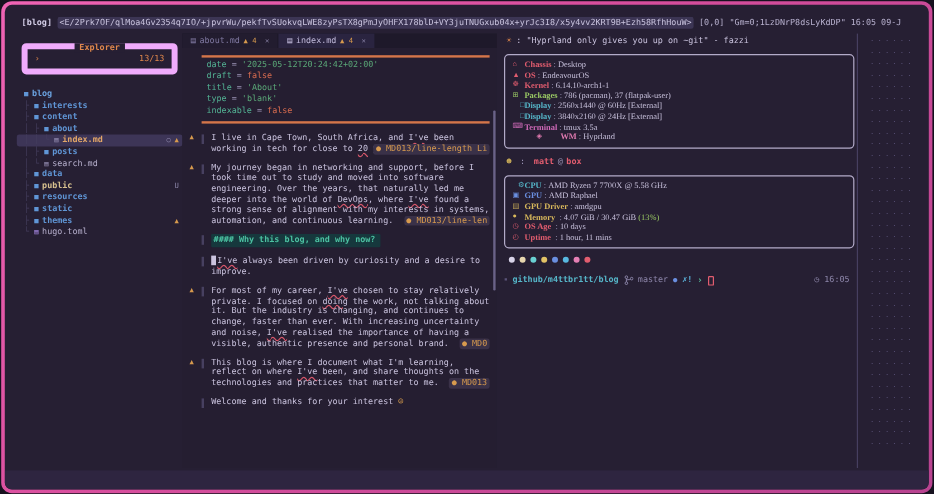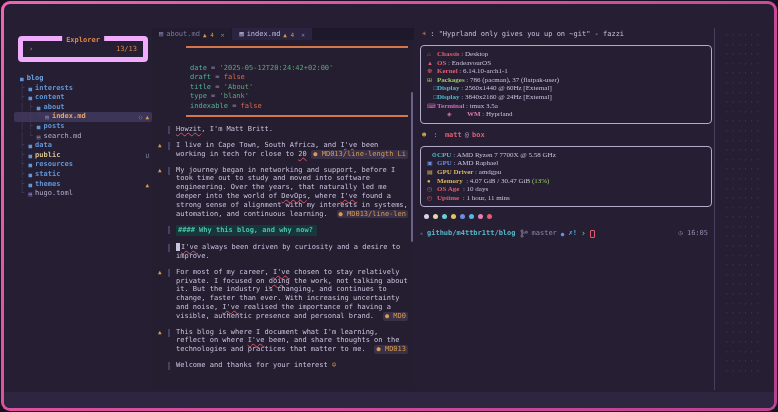--- a/index.html
+++ b/index.html
@@ -48,22 +48,22 @@
   .t-badge{color:#8d86aa;font-size:6px;}
   .t-badge.warn{color:#d79a4e;}
 
   
   .tabline{display:flex;height:12px;background:#1e192a;align-items:stretch;}
   .tab{display:flex;align-items:center;gap:3px;padding:0 7px;background:#221c2f;color:#7f78a0;margin-right:1px;}
   .tab.active{background:#2a2440;color:#c0b9da;}
   .tab .warncount{color:#d79a4e;font-size:6px;}
   .tab .close{color:#8d86aa;margin-left:4px;font-size:6px;}
   .buffer{position:relative;padding:4px 2px 0 6px;}
-  .fm{border-top:2px solid #d4764a;border-bottom:2px solid #d4764a;margin:2px 4px 8px 28px;
-      padding:16px 0 4px 4px;line-height:9.4px;}
+  .fm{border-top:2px solid #d4764a;border-bottom:2px solid #d4764a;margin:2px 4px 8px 10px;
+      padding:2px 0 4px 4px;line-height:9.4px;}
   .fm-key{color:#53b394;}
   .fm-eq{color:#9a93b4;}
   .fm-val.str{color:#5aa777;}
   .fm-val.bool{color:#d96c4f;}
   .para-row{display:flex;margin:0 4px 7px 0;}
   .gutter-warn{width:10px;flex:none;color:#d79a4e;font-size:6px;line-height:8.8px;}
   .p-bar{width:2px;height:8px;flex:none;background:#474060;margin-right:6px;margin-top:1px;}
   .p-body{position:relative;flex:1;line-height:8.8px;color:#cac3de;}
   .spell{text-decoration:underline wavy #d6566a 1px;text-underline-offset:1px;}
   .diag{position:absolute;right:0;bottom:0;color:#d79a4e;background:#3a3148;padding:0 2px;border-radius:2px;white-space:nowrap;margin-top:39px;}
@@ -102,20 +102,21 @@
   .pr-time{margin-left:auto;color:#8d86aa;padding-right:4px;}
 </style>
 </head>
 <body>
 
 <div class="stage">
   <div class="winborder">
     <div class="inner">
       <div class="footer-strip"></div>
 
+      <div class="tmuxbar"><span class="tmux-session">[blog] </span><span class="tmux-title">&lt;E/2Prk7OF/qlMoa4Gv2354q7IO/+jpvrWu/pekfTvSUokvqLWE8zyPsTX8gPmJyOHFX178blD+VY3juTNUGxub04x+yrJc3I8/x5y4vv2KRT9B+Ezh58RfhHouW&gt;</span> <span class="tmux-tail">[0,0] "Gm=0;1LzDNrP8dsLyKdDP" 16:05 09-J</span></div>
 
       <div class="explorer">
         <div class="exp-box">
           <span class="exp-title">Explorer</span>
           <div class="exp-inner">
             <span>›</span>
             <span>13/13</span>
           </div>
         </div>
         <div class="tree" id="tree">
@@ -152,25 +153,20 @@
           </div>
         <div class="buffer">
           <div class="fm" id="frontmatter">
               <div><span class="fm-key">date</span><span class="fm-eq"> = </span><span class="fm-val str">'2025-05-12T20:24:42+02:00'</span></div>
               <div><span class="fm-key">draft</span><span class="fm-eq"> = </span><span class="fm-val bool">false</span></div>
               <div><span class="fm-key">title</span><span class="fm-eq"> = </span><span class="fm-val str">'About'</span></div>
               <div><span class="fm-key">type</span><span class="fm-eq"> = </span><span class="fm-val str">'blank'</span></div>
               <div><span class="fm-key">indexable</span><span class="fm-eq"> = </span><span class="fm-val bool">false</span></div>
             </div>
           <div id="paras">
-              <div class="para-row">
-                <span class="gutter-warn"></span>
-                <span class="p-bar"></span>
-                <div class="p-body"><span class="spell">Howzit</span><span>, I'm Matt Britt.</span></div>
-              </div>
               <div class="para-row">
                 <span class="gutter-warn">▲</span>
                 <span class="p-bar"></span>
                 <div class="p-body"><span>I live in Cape Town, South Africa, and </span><span class="spell">I've</span><span> been working in tech for close to </span><span class="spell">20</span><span> years.</span><span class="diag">● MD013/line-length Li</span></div>
               </div>
               <div class="para-row">
                 <span class="gutter-warn">▲</span>
                 <span class="p-bar"></span>
                 <div class="p-body"><span>My journey began in networking and support, before I took time out to study and moved into software engineering. Over the years, that naturally led me deeper into the world of </span><span class="spell">DevOps</span><span>, where </span><span class="spell">I've</span><span> found a strong sense of alignment with my interests in systems, automation, and continuous learning.</span><span class="diag">● MD013/line-len</span></div>
               </div>

